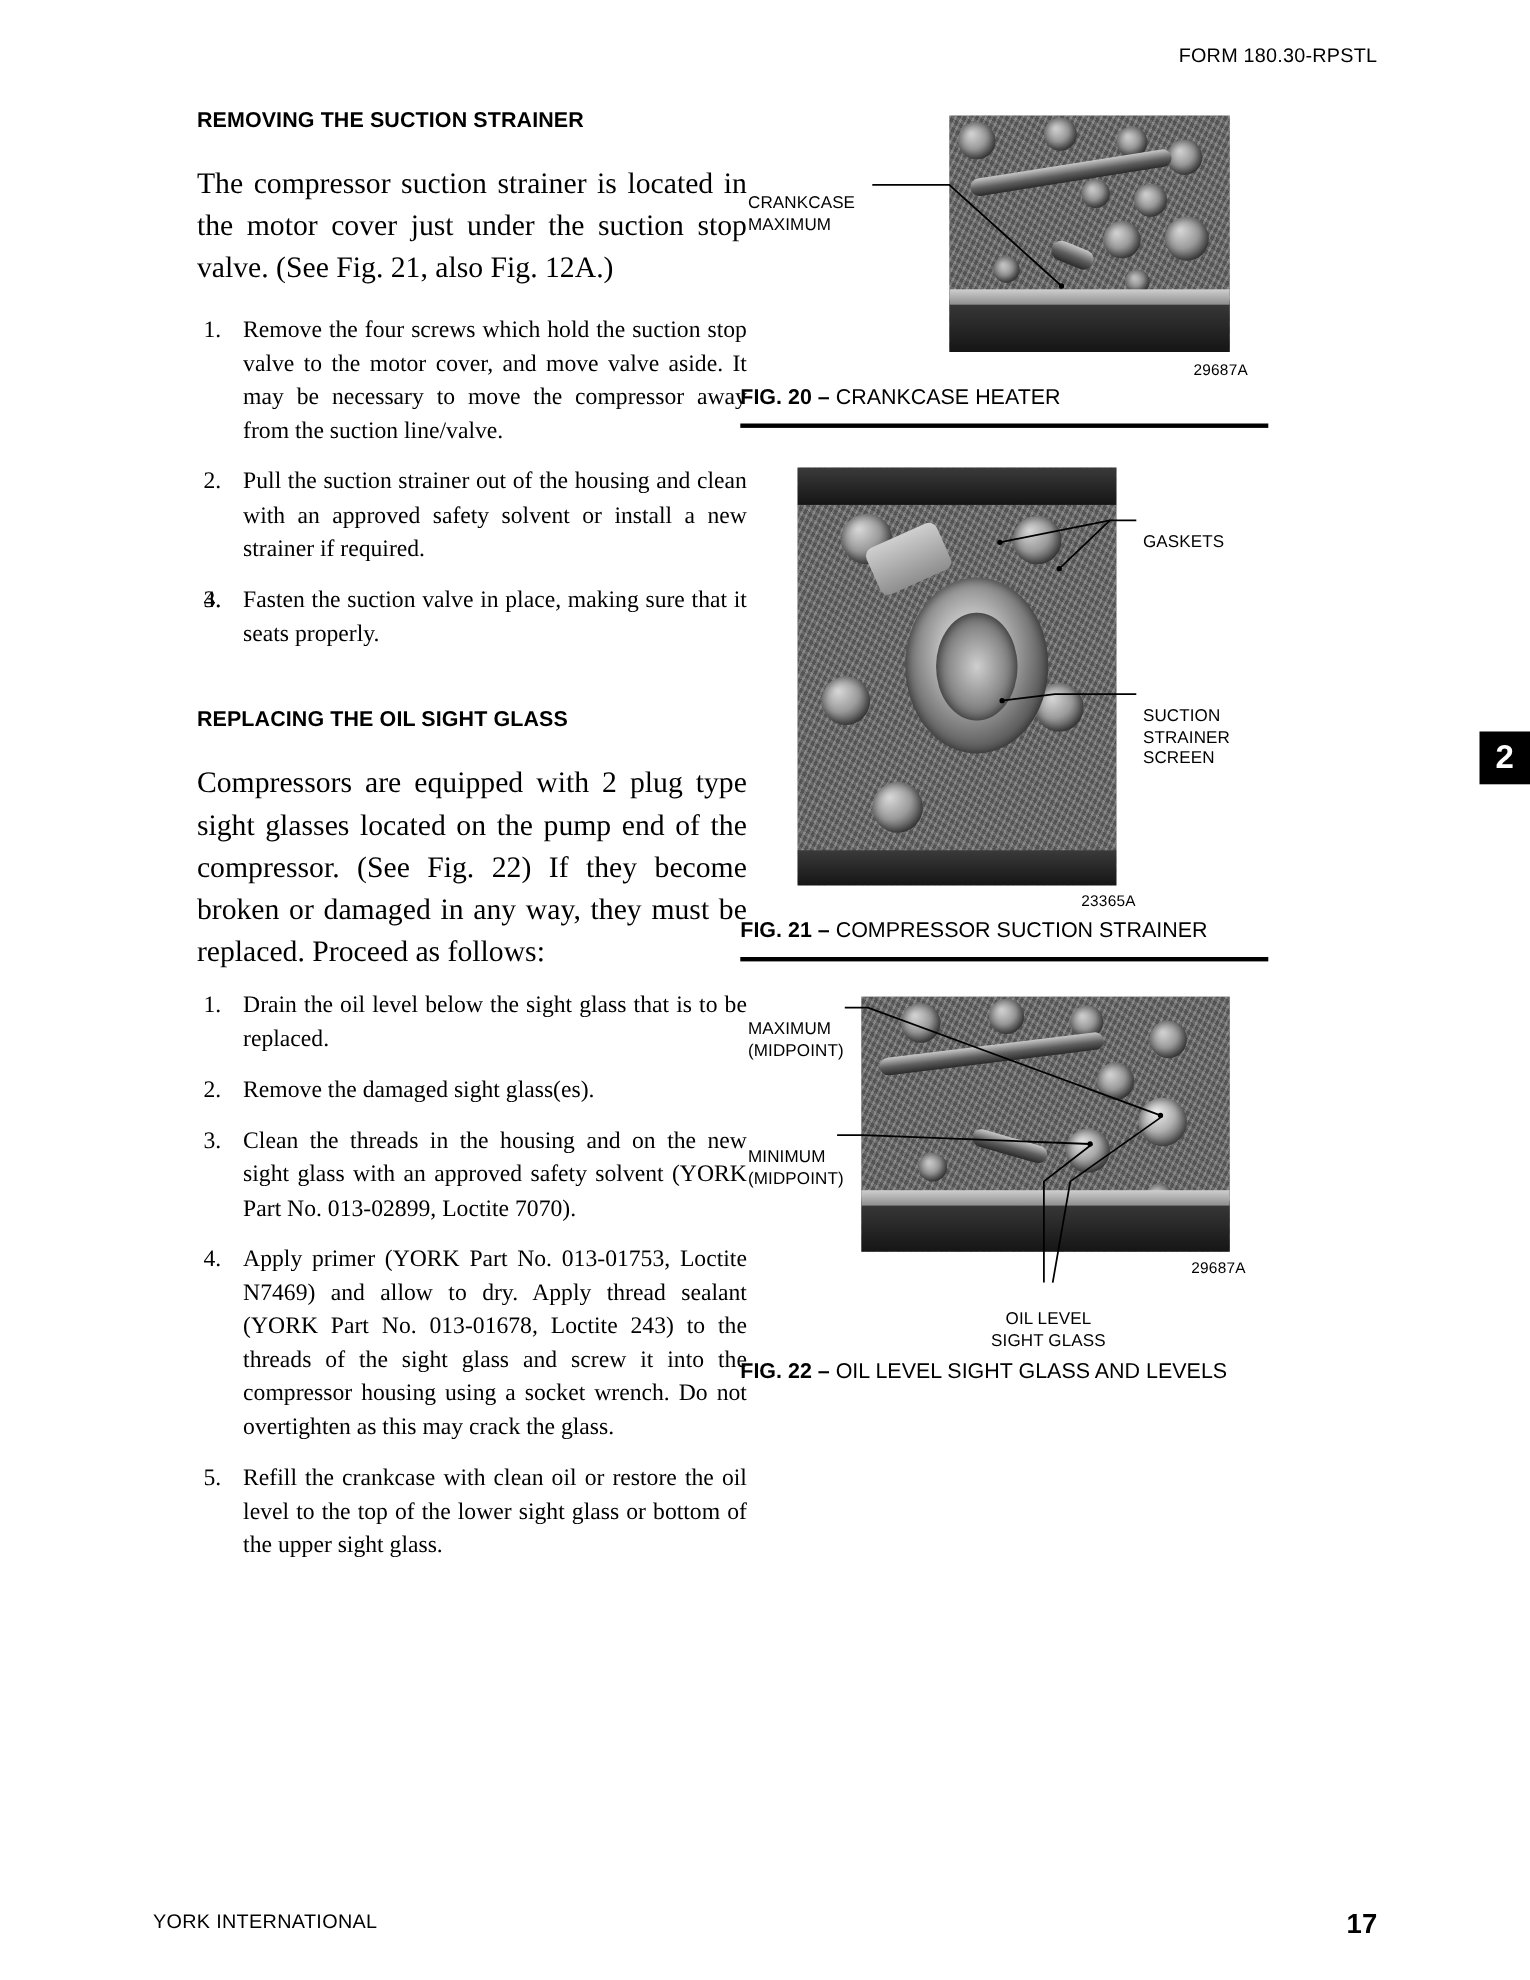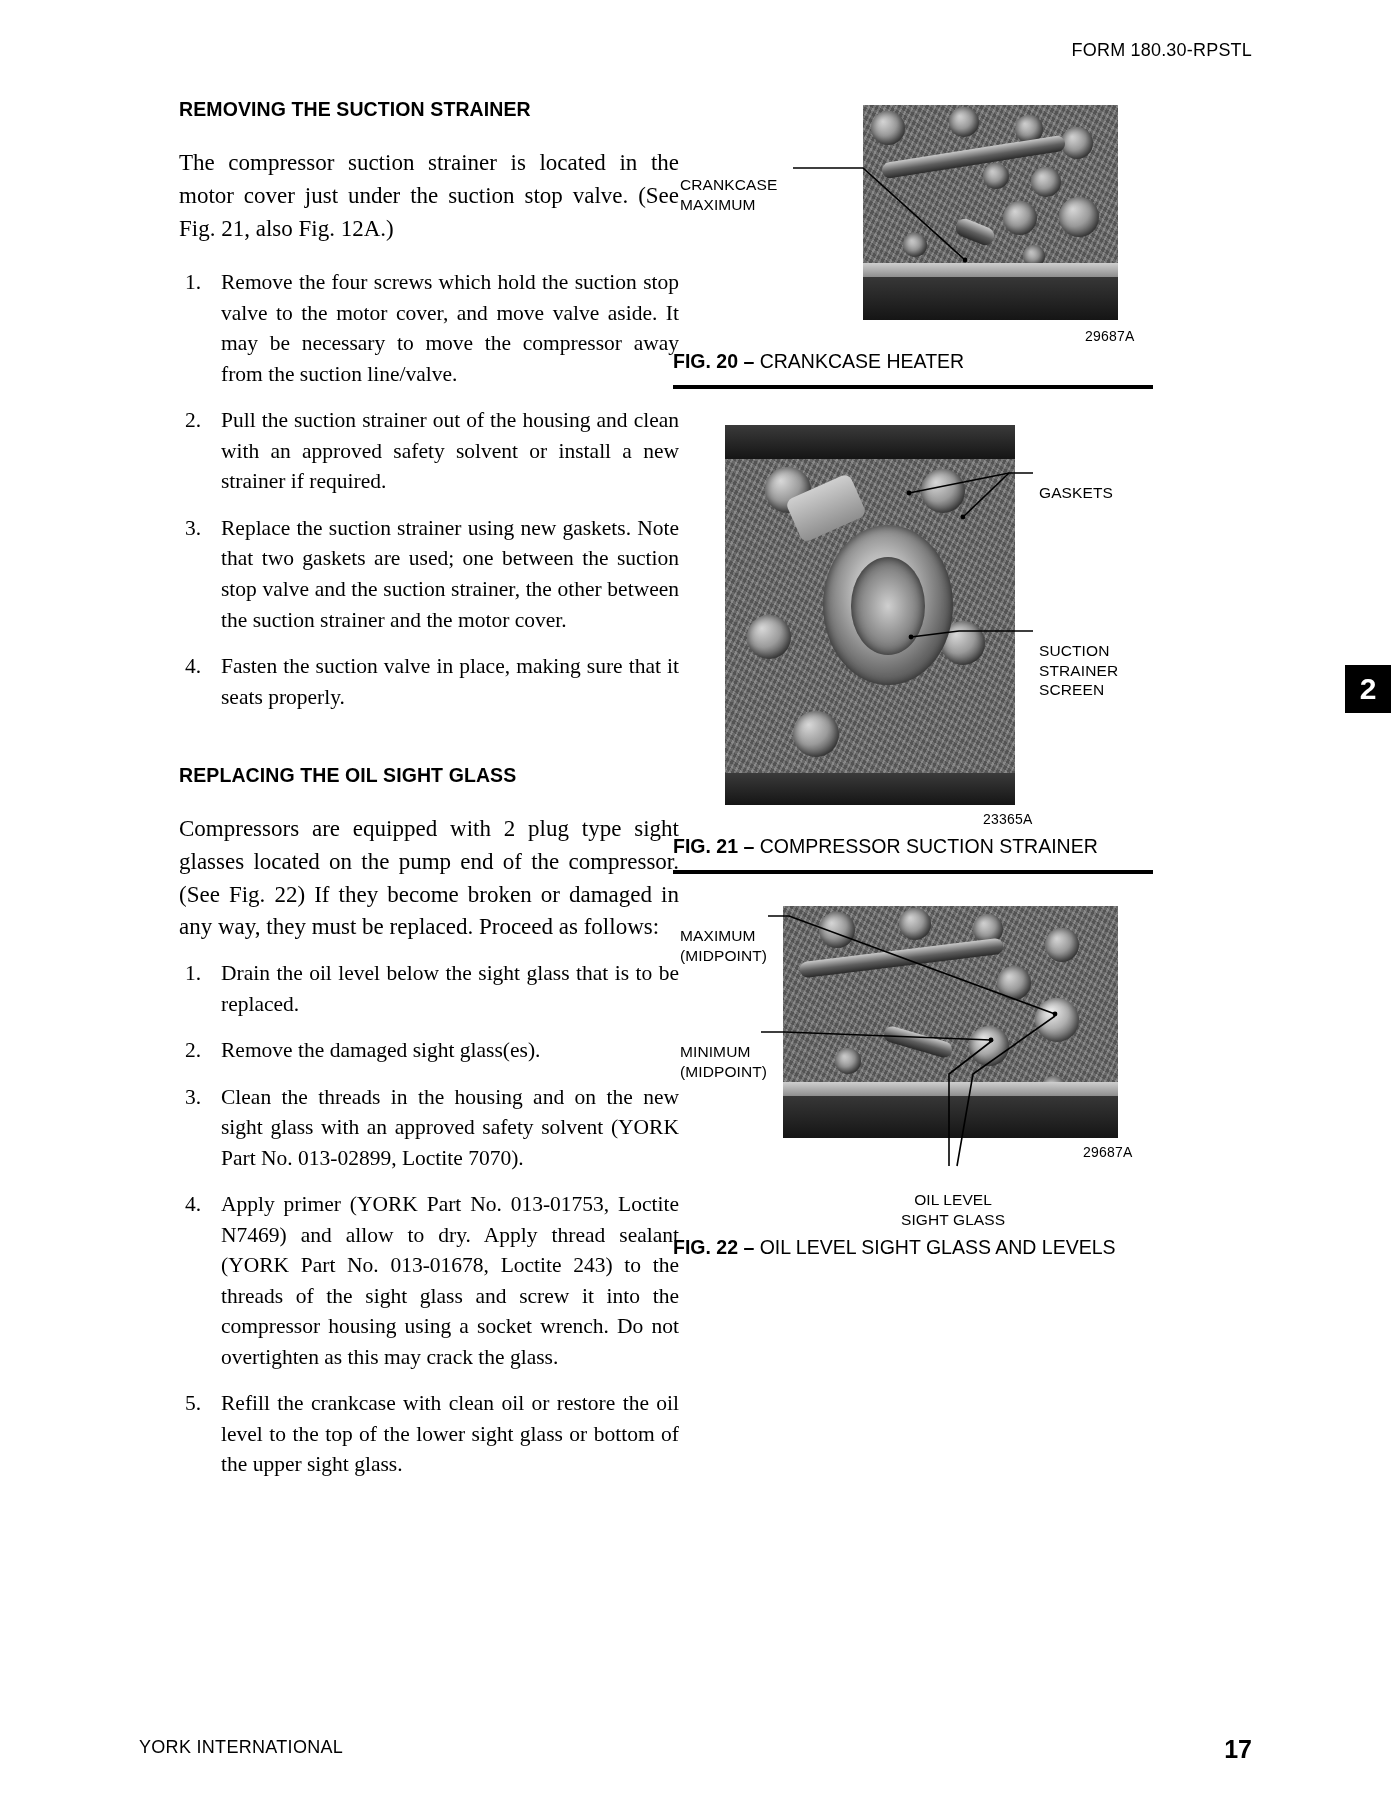--- a/index.html
+++ b/index.html
@@ -47,21 +47,21 @@
     font-size: 19.5px;
     letter-spacing: 0.1px;
     margin: 0 0 26px 0;
     line-height: 1.2;
   }
   h2.section-head.second {
     margin-top: 52px;
   }
 
   p.body-par {
-    font-size: 23px;
+    font-size: 27px;
     line-height: 1.42;
     text-align: justify;
     margin: 0 0 22px 0;
     -webkit-hyphens: none;
     hyphens: none;
     font-family: Liberation Serif, serif;
   }
   p.body-par.tight { margin-bottom: 14px; }
 
   ol.steps {
@@ -209,21 +209,20 @@
       <li>
         <span class="num">1.</span>
         <span>Remove the four screws which hold the suction stop valve to the motor cover, and move valve aside. It may be necessary to move the compressor away from the suction line/valve.</span>
       </li>
       <li>
         <span class="num">2.</span>
         <span>Pull the suction strainer out of the housing and clean with an approved safety solvent or install a new strainer if required.</span>
       </li>
       <li>
         <span class="num">3.</span>
-        <span>Replace the suction strainer using new gaskets. Note that two gaskets are used; one between the suction stop valve and the suction strainer, the other between the suction strainer and the motor cover.</span>
       </li>
       <li>
         <span class="num">4.</span>
         <span>Fasten the suction valve in place, making sure that it seats properly.</span>
       </li>
     </ol>
 
     <h2 class="section-head second">REPLACING THE OIL SIGHT GLASS</h2>
 
     <p class="body-par tight">Compressors are equipped with 2 plug type sight glasses located on the pump end of the compressor. (See Fig. 22) If they become broken or damaged in any way, they must be replaced. Proceed as follows:</p>

